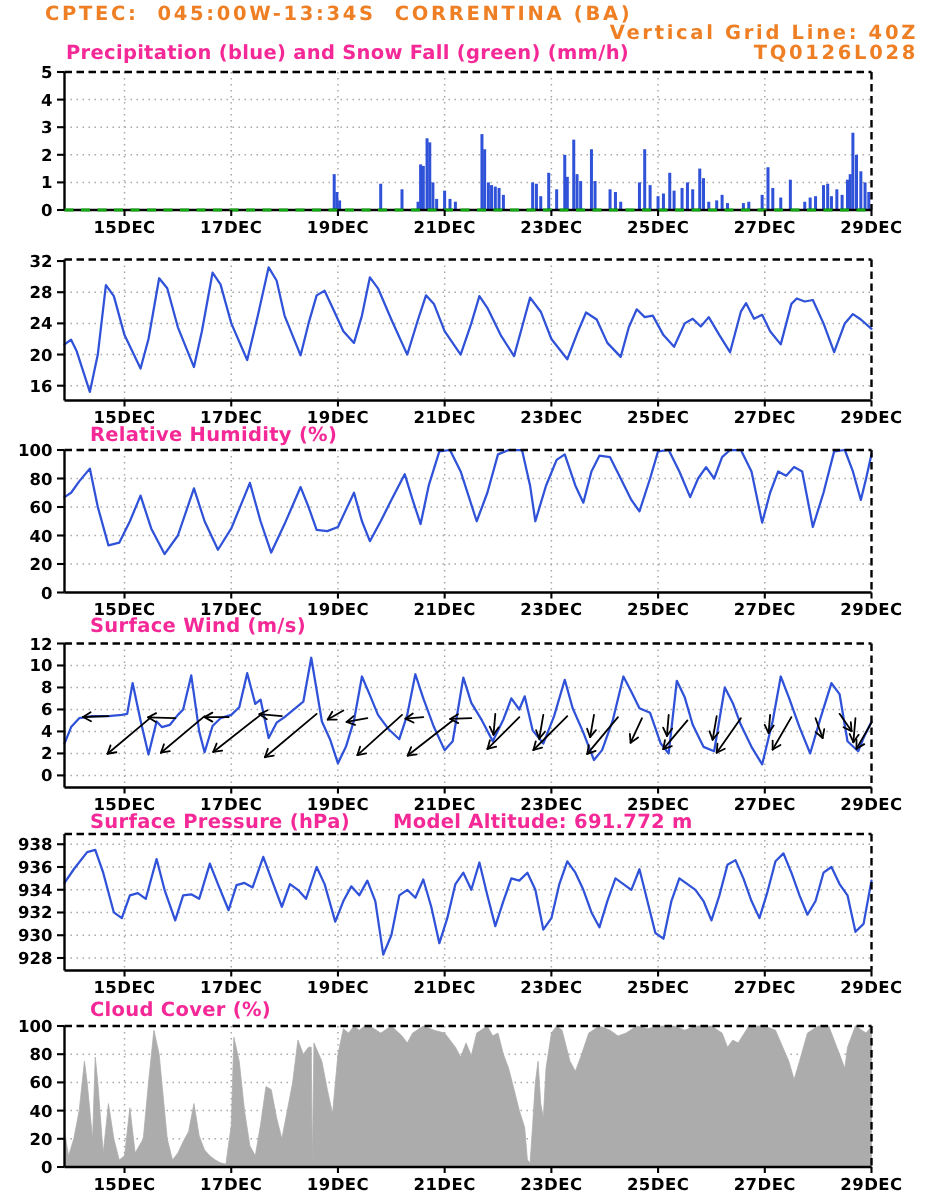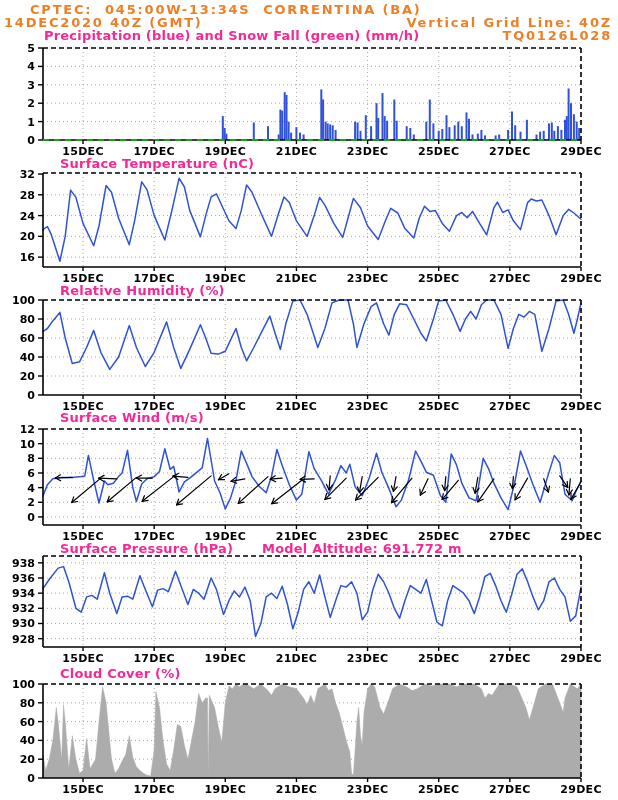--- a/index.html
+++ b/index.html
@@ -17,26 +17,24 @@
   .tick{stroke:#000;stroke-width:1.4;}
   .arrow{stroke:#000;stroke-width:1.2;stroke-linecap:round;fill:none;}
   .ylab{font:bold 11px "DejaVu Sans",sans-serif;text-anchor:end;fill:#000;}
   .xlab{font:bold 11px "DejaVu Sans",sans-serif;text-anchor:middle;fill:#000;letter-spacing:0.3px;}
 </style>
 </head>
 <body>
 
 <div class="page">
   <div class="hdr" style="left:30px;top:2px">CPTEC:  045:00W-13:34S  CORRENTINA (BA)</div>
-  <div class="hdr" style="left:4px;top:15px">14DEC2020 40Z (GMT)</div>
   <div class="hdr rt" style="right:6px;top:15px">Vertical Grid Line: 40Z</div>
   <div class="hdr rt" style="right:6px;top:28px">TQ0126L028</div>
 
   <div class="ptitle" style="left:44px;top:28px">Precipitation (blue) and Snow Fall (green) (mm/h)</div>
-  <div class="ptitle" style="left:60px;top:156px">Surface Temperature (nC)</div>
   <div class="ptitle" style="left:60px;top:410px">Surface Wind (m/s)</div>
   <div class="ptitle" style="left:60px;top:283px">Relative Humidity (%)</div>
   <div class="ptitle" style="left:60px;top:541px">Surface Pressure (hPa)</div>
   <div class="ptitle" style="left:262px;top:541px">Model Altitude: 691.772 m</div>
   <div class="ptitle" style="left:60px;top:666px">Cloud Cover (%)</div>
 
   <svg id="plot" width="618" height="800" viewBox="0 0 618 800">
       <g>
         <line x1="83.01652892561984" y1="48" x2="83.01652892561984" y2="140" class="grid"></line>
         <line x1="154.15702479338842" y1="48" x2="154.15702479338842" y2="140" class="grid"></line>

